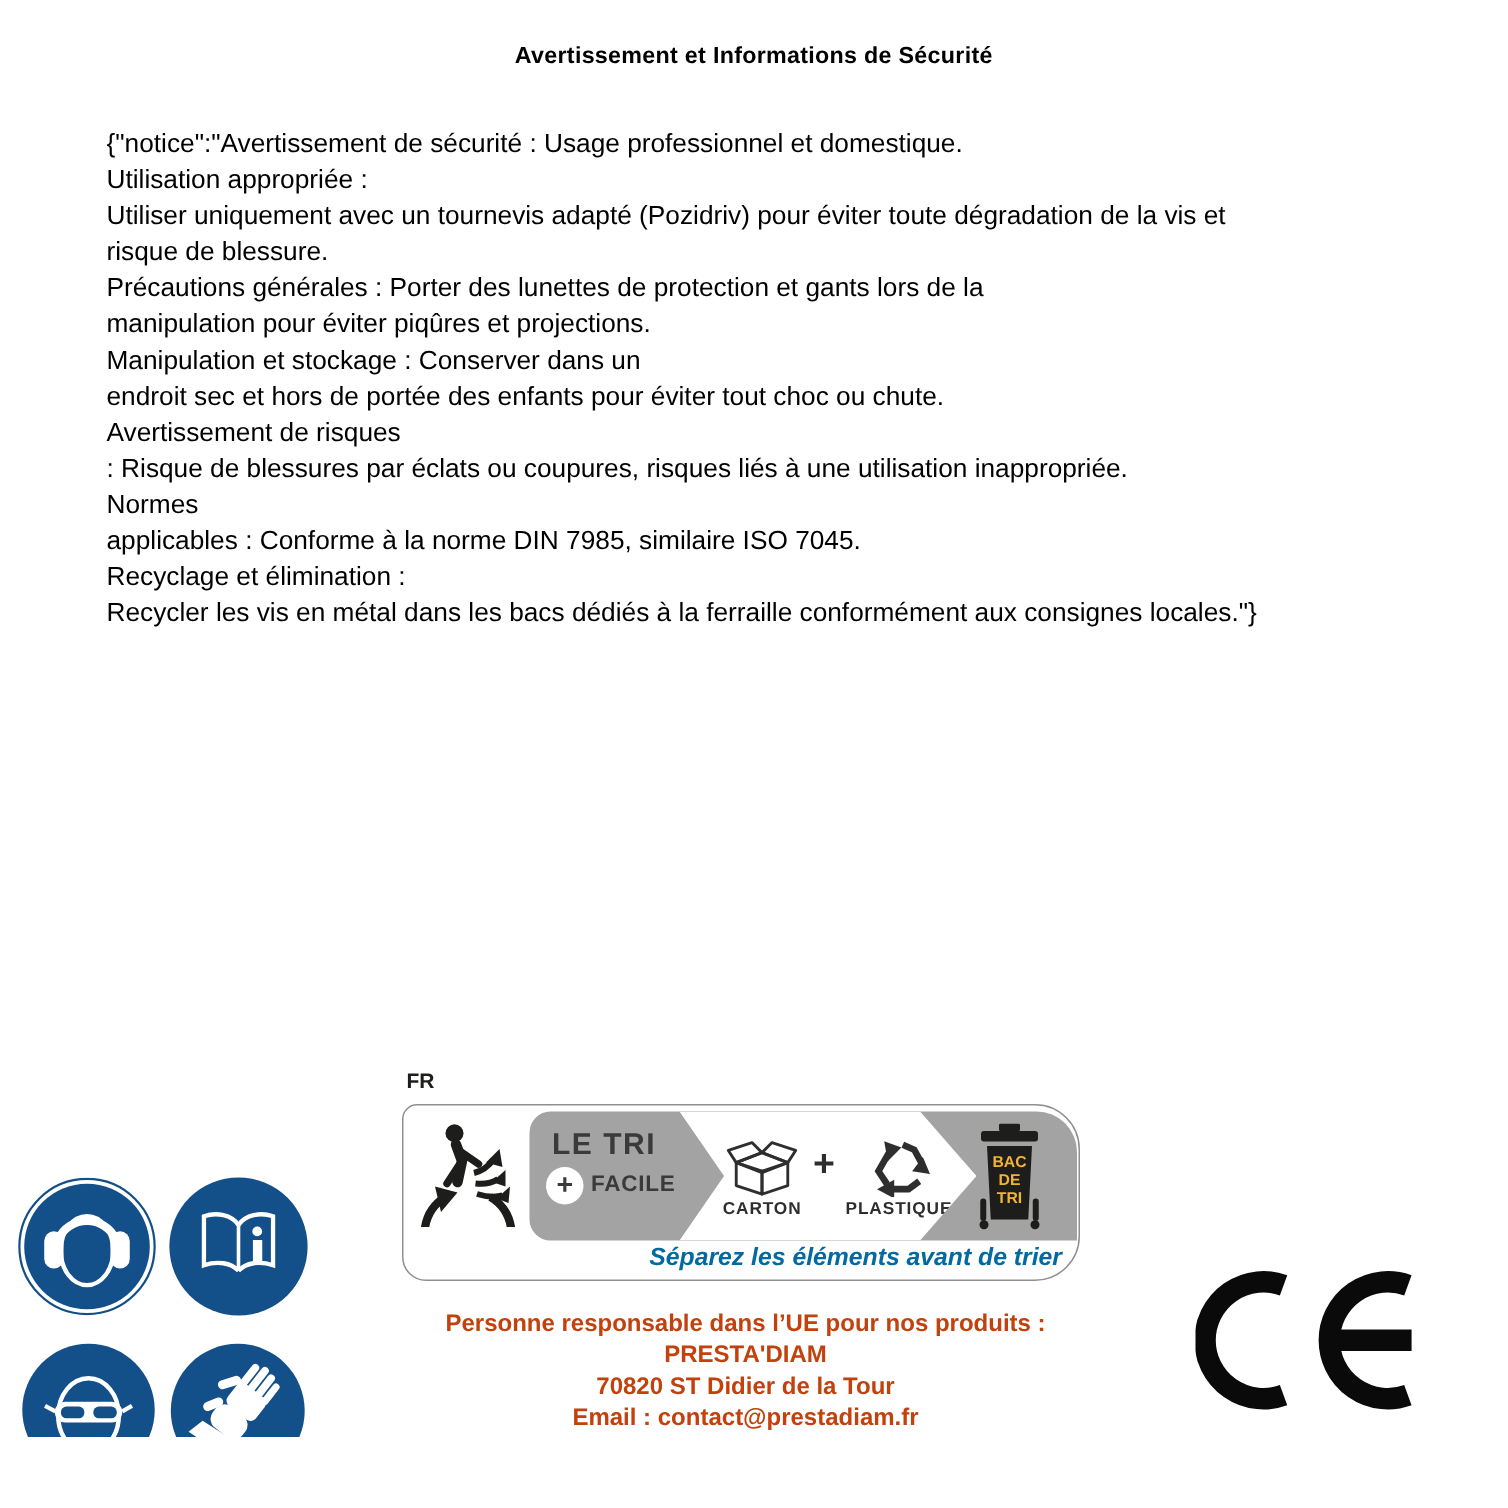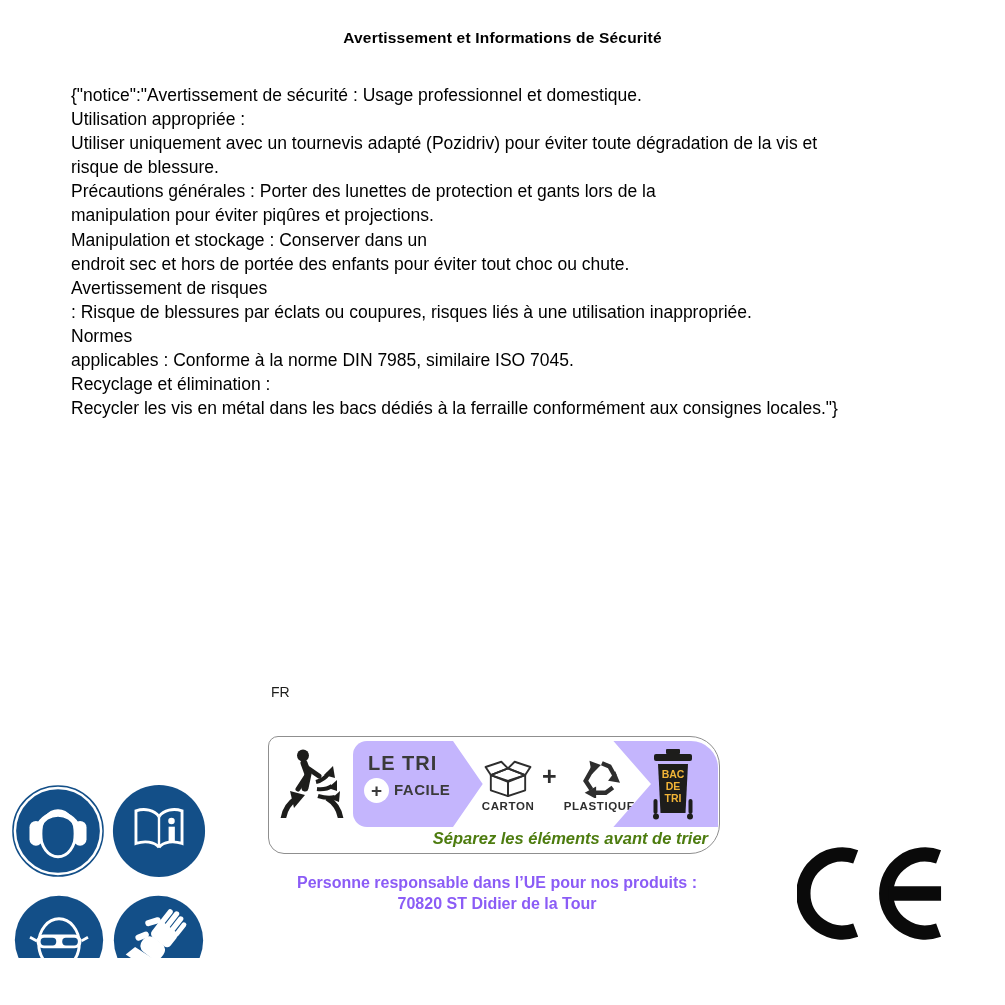--- a/index.html
+++ b/index.html
@@ -9,42 +9,42 @@
          font-size:15.5px;font-weight:bold;letter-spacing:.2px;}
   .notice{position:absolute;left:71px;top:83px;width:905px;font-size:17.5px;
           line-height:24.1px;white-space:pre-line;}
   
   .ic{position:absolute;}
   .ic-ear{left:12px;top:785px;}
   .ic-book{left:111px;top:783px;}
   .ic-goggles{left:13px;top:894px;}
   .ic-gloves{left:112px;top:894px;}
   
-  .fr-tag{position:absolute;left:271px;top:684px;font-size:14px;font-weight:normal;color:#1d1d1b;}
+  .fr-tag{position:absolute;left:271px;top:712px;font-size:14px;font-weight:bold;color:#1d1d1b;}
   .tri-box{position:absolute;left:268px;top:736px;width:452px;height:118px;box-sizing:border-box;
            border:1.5px solid #8f8f8f;border-radius:10px 30px 30px 16px;background:#fff;}
   .triman{position:absolute;left:8px;top:3px;}
-  .band{position:absolute;left:84px;top:4px;width:365px;height:86px;background:#c4b5fd;
+  .band{position:absolute;left:84px;top:4px;width:365px;height:86px;background:#a3a3a3;
         border-radius:14px 27px 0 14px;}
   .letri{position:absolute;left:15px;top:11px;font-size:20px;font-weight:bold;color:#3a3a3a;letter-spacing:1px;}
   .plus-circle{position:absolute;left:11px;top:37px;width:25px;height:25px;background:#fff;border-radius:50%;
         display:flex;align-items:center;justify-content:center;font-size:19px;font-weight:bold;color:#3a3a3a;}
   .facile{position:absolute;left:41px;top:40px;font-size:15px;font-weight:bold;color:#3a3a3a;letter-spacing:.5px;}
   .chevron{position:absolute;left:100px;top:0;width:198px;height:86px;background:#fff;
         clip-path:polygon(0 0,81% 0,100% 50%,81% 100%,0 100%,15% 50%);
         display:flex;align-items:center;justify-content:center;gap:7px;padding-left:12px;box-sizing:border-box;}
   .mat{display:flex;flex-direction:column;align-items:center;gap:2px;}
   .mat-label{font-size:11.5px;font-weight:bold;color:#2e2e2e;letter-spacing:.6px;}
   .mat-plus{font-size:25px;font-weight:bold;color:#2e2e2e;margin-top:-16px;}
   .bin{position:absolute;left:298px;top:8px;}
   .sep{position:absolute;right:11px;top:92px;font-size:16.5px;font-style:italic;
-       font-weight:600;color:#4d7c0f;}
+       font-weight:600;color:#0369a1;}
   
   .contact{position:absolute;left:247px;top:872px;width:500px;text-align:center;
-           font-weight:bold;font-size:16px;line-height:21px;color:#8b5cf6;}
+           font-weight:bold;font-size:16px;line-height:21px;color:#c2410c;}
   
   .ce{position:absolute;left:797px;top:847px;}
 </style>
 </head>
 <body>
 
 <div class="page">
 
   <div class="title">Avertissement et Informations de Sécurité</div>
 
@@ -179,21 +179,23 @@
           <text x="22" y="53">TRI</text>
         </g>
       </svg>
     </div>
 
     <div class="sep">Séparez les éléments avant de trier</div>
   </div>
 
   <div class="contact">
     <div>Personne responsable dans l’UE pour nos produits :</div>
+    <div>PRESTA'DIAM</div>
     <div>70820 ST Didier de la Tour</div>
+    <div>Email : contact@prestadiam.fr</div>
   </div>
 
   <svg class="ce" width="148" height="93" viewBox="0 0 150 94">
     <g fill="none" stroke="#0a0a0a" stroke-width="14.5">
       <path d="M59.5 9.9 A39.5 39.5 0 1 0 59.5 84.1"></path>
       <path d="M143.5 9.9 A39.5 39.5 0 1 0 143.5 84.1"></path>
       <path d="M92.5 47 H146"></path>
     </g>
   </svg>
 

